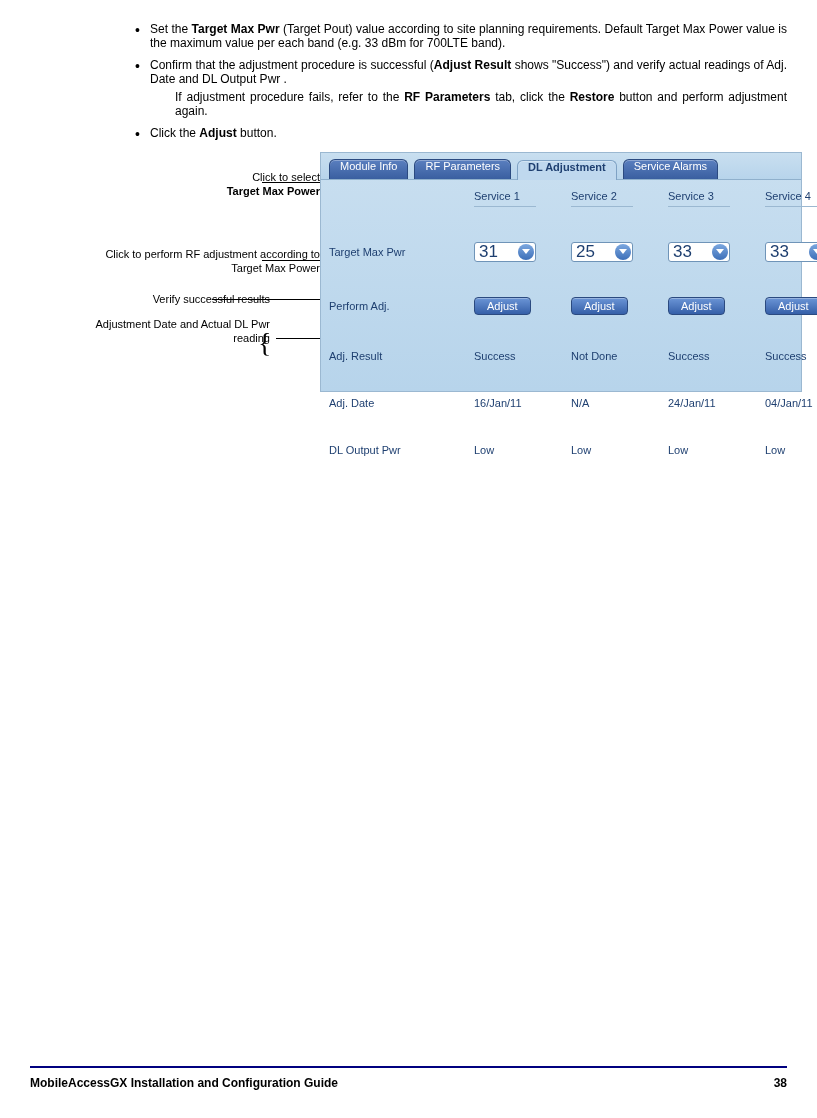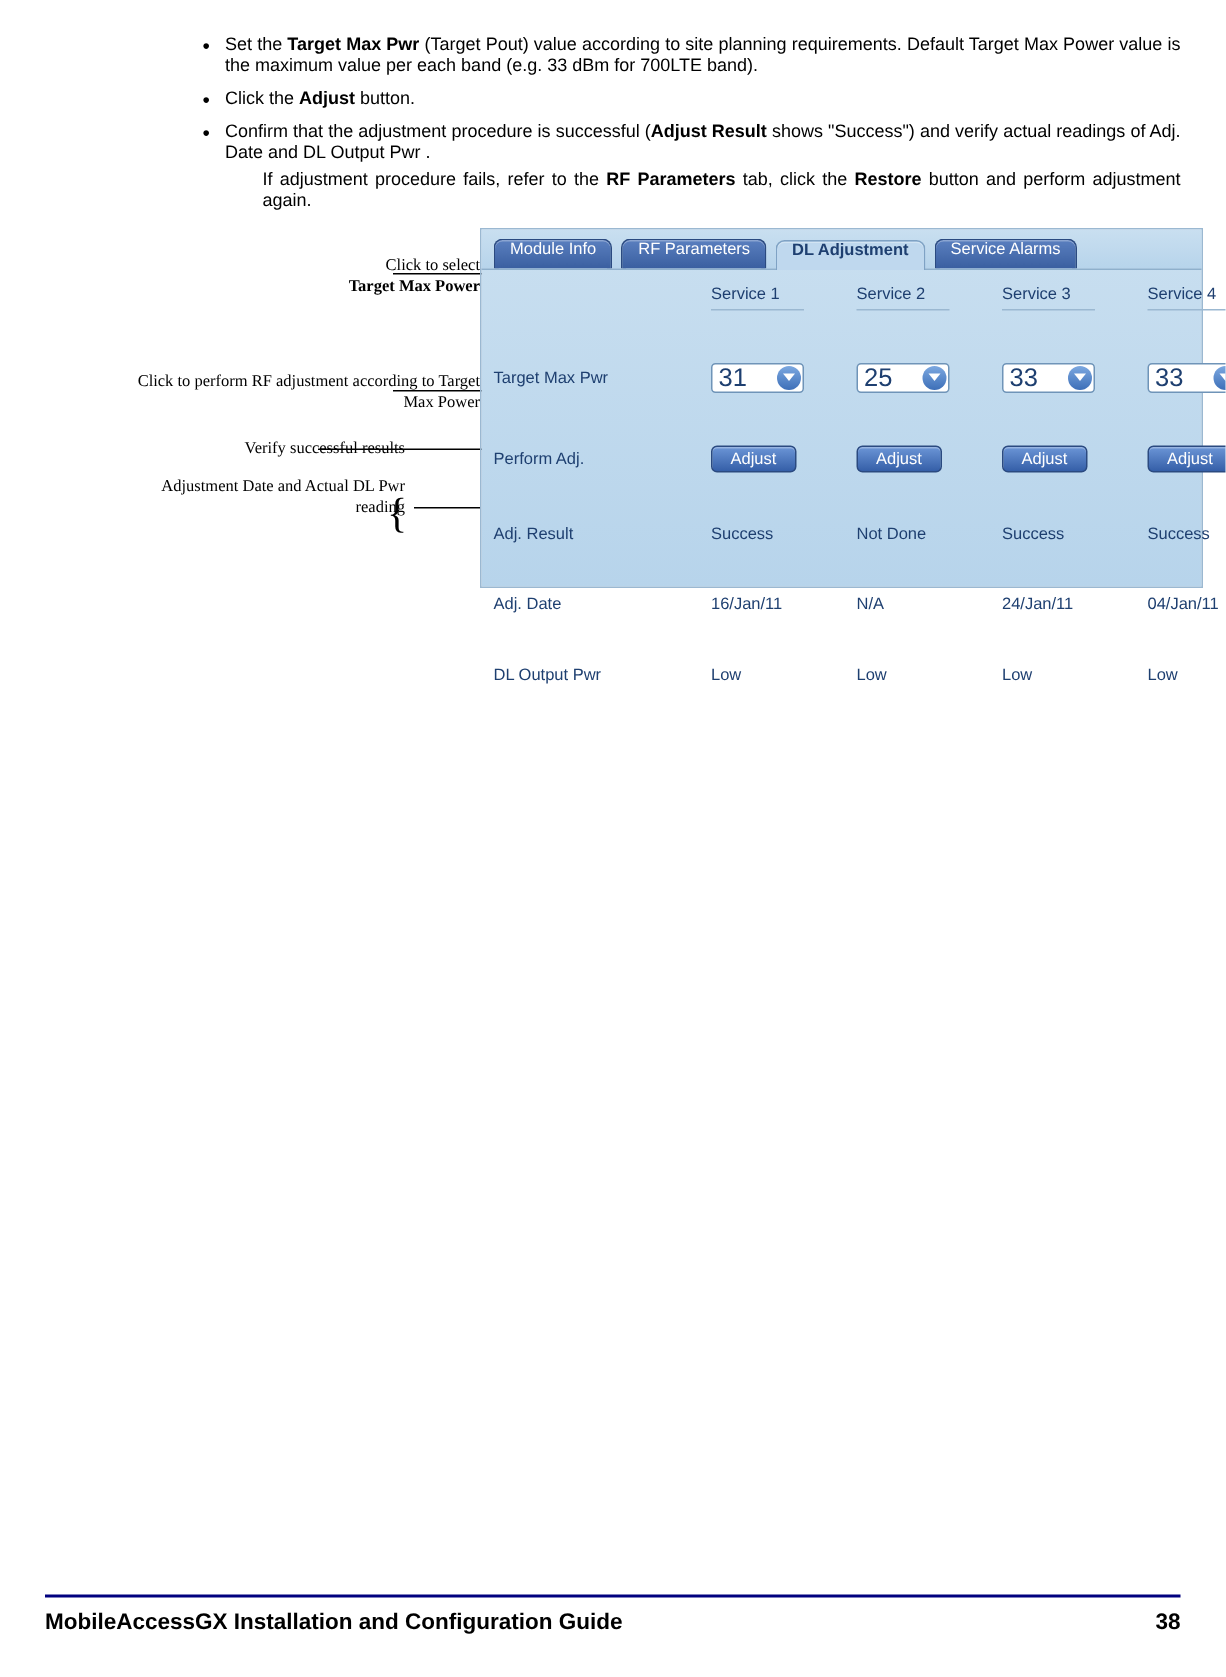--- a/index.html
+++ b/index.html
@@ -60,21 +60,20 @@
     top: 0;
     width: 290px;
     font-size: 11px;
     text-align: right;
   }
   .callout {
     position: absolute;
     right: 0;
     width: 230px;
     line-height: 1.3;
-    font-family: Liberation Serif, serif;
   }
   .brace {
     position: absolute;
     left: 228px;
     top: 180px;
     font-size: 28px;
     font-family: "Times New Roman", serif;
     line-height: 0.8;
   }
 
@@ -193,48 +192,48 @@
   }
   .footer {
     position: absolute;
     bottom: 28px;
     left: 30px;
     right: 30px;
     border-top: 2px solid #00007f;
     padding-top: 8px;
     display: flex;
     justify-content: space-between;
-    font-size: 15px;
+    font-size: 12px;
     font-weight: bold;
     align-items: center;
   }
 
   
   .connector {
     position: absolute;
     background: #000;
   }
 </style>
 </head>
 <body>
 
 <div class="content">
   <div class="step5">
     <ul class="sub-bullets">
       <li>
         <span>Set the </span><b>Target Max Pwr</b><span> (Target Pout) value according to site planning requirements. Default Target Max Power value is the maximum value per each band (e.g. 33 dBm for 700LTE band).</span>
       </li>
       <li>
-        <span>Click the </span><b>Adjust</b><span> button.</span>
-      </li>
-      <li>
         <span>Confirm that the adjustment procedure is successful (</span><b>Adjust Result</b><span> shows "Success") and verify actual readings of Adj. Date and DL Output Pwr .</span>
         <div class="sub-indent">
           <span>If adjustment procedure fails, refer to the </span><b>RF Parameters</b><span> tab, click the </span><b>Restore</b><span> button and perform adjustment again.</span>
         </div>
+      </li>
+      <li>
+        <span>Click the </span><b>Adjust</b><span> button.</span>
       </li>
     </ul>
   </div>
 
   <div class="figure-wrap">
 
     <div class="callouts">
       <div class="callout" style="top:18px;">
         <span>Click to select</span><br>
         <b>Target Max Power</b>

